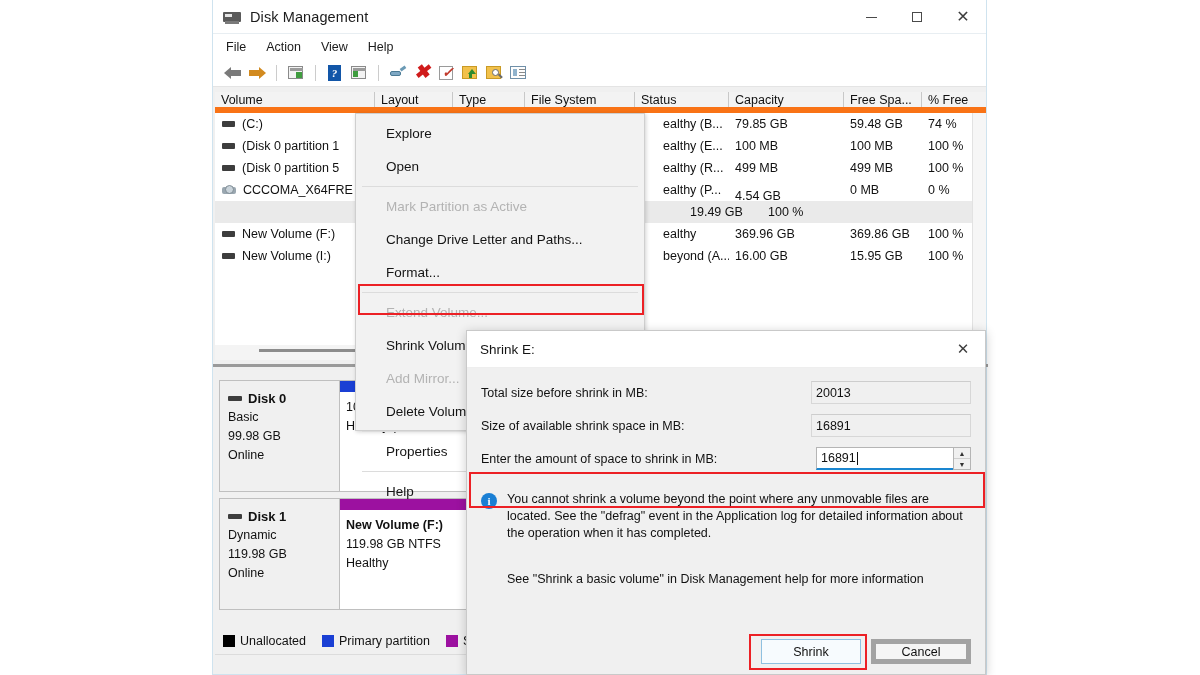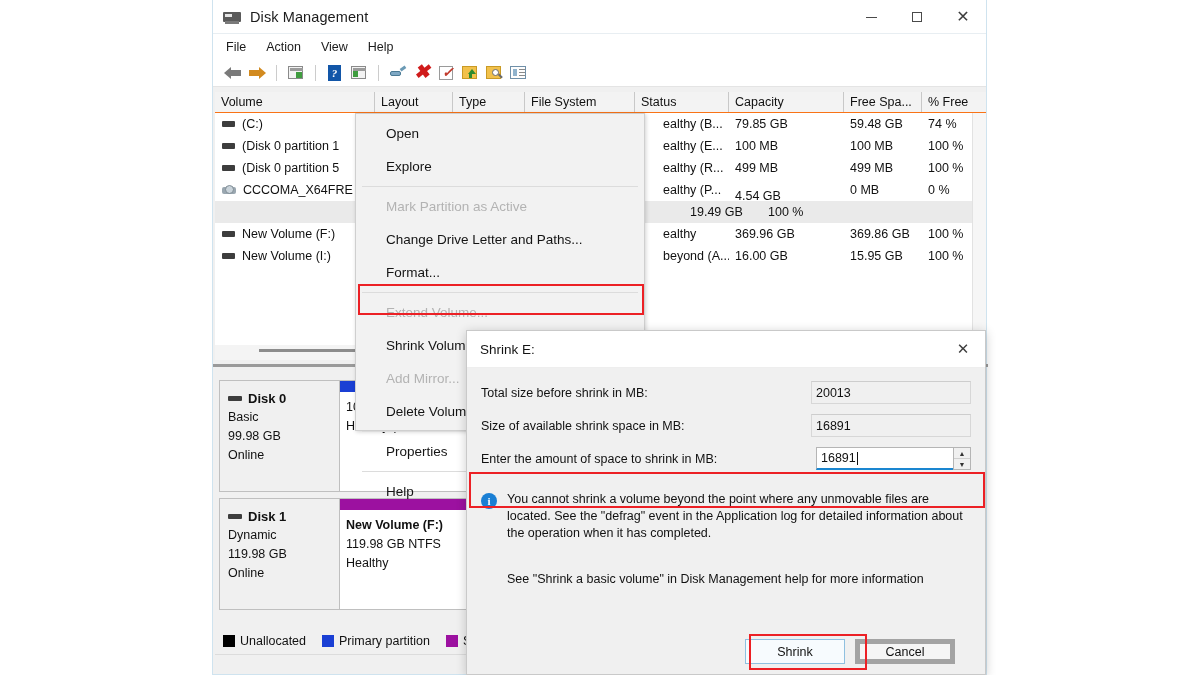--- a/index.html
+++ b/index.html
@@ -151,21 +151,21 @@
   .ico-prop .r1{position:absolute;left:8px;top:2px;width:6px;height:1.4px;background:#8a8a8a;}
   .ico-prop .r2{position:absolute;left:8px;top:5px;width:6px;height:1.4px;background:#8a8a8a;}
   .ico-prop .r3{position:absolute;left:8px;top:8px;width:6px;height:1.4px;background:#8a8a8a;}
 
   
   .list-header {
     position: absolute; left: 2px; top: 92px;
     width: 771px; height: 21px;
     background: #f3f3f3;
     display: flex;
-    border-bottom: 1px solid #f97316;
+    border-bottom: 6px solid #f97316;
   }
   .lh-cell {
     font-size: 12.5px; color: #111;
     padding-left: 6px;
     display: flex; align-items: center;
     border-right: 1px solid #c8c8c8;
     height: 100%;
     overflow: hidden; white-space: nowrap;
   }
 
@@ -396,21 +396,21 @@
   }
   .sd-note p {
     margin:0; font-size:12.5px; color:#111; line-height:17px;
   }
   .sd-note2 {
     margin-top: 30px; margin-left: 26px;
     font-size:12.5px; color:#111;
   }
 
   .sd-buttons {
-    position:absolute; right:30px; bottom:10px;
+    position:absolute; right:14px; bottom:10px;
     display:flex; gap:10px; align-items:center;
   }
   .btn {
     width: 100px; height: 25px;
     background:#f5f5f5; border:5px solid #a3a3a3;
     font-size:12.5px; color:#111;
     display:flex;align-items:center;justify-content:center;
   }
   .btn.default {
     border:1px solid #8fc0e0;
@@ -688,22 +688,22 @@
         <i class="swatch" style="background:#9c11a0"></i>
         <span>S</span>
       </span>
     </div>
 
     <div class="statusbar"></div>
   </div>
 
   <div class="ctxmenu">
     <div id="ctx-items">
+        <div class="ctxitem">Explore</div>
         <div class="ctxitem">Open</div>
-        <div class="ctxitem">Explore</div>
         <div class="ctxsep"></div>
         <div class="ctxitem disabled">Mark Partition as Active</div>
         <div class="ctxitem">Change Drive Letter and Paths...</div>
         <div class="ctxitem">Format...</div>
         <div class="ctxsep"></div>
         <div class="ctxitem disabled">Extend Volume...</div>
         <div class="ctxitem">Shrink Volume...</div>
         <div class="ctxitem disabled">Add Mirror...</div>
         <div class="ctxitem">Delete Volume...</div>
         <div class="ctxsep"></div>

